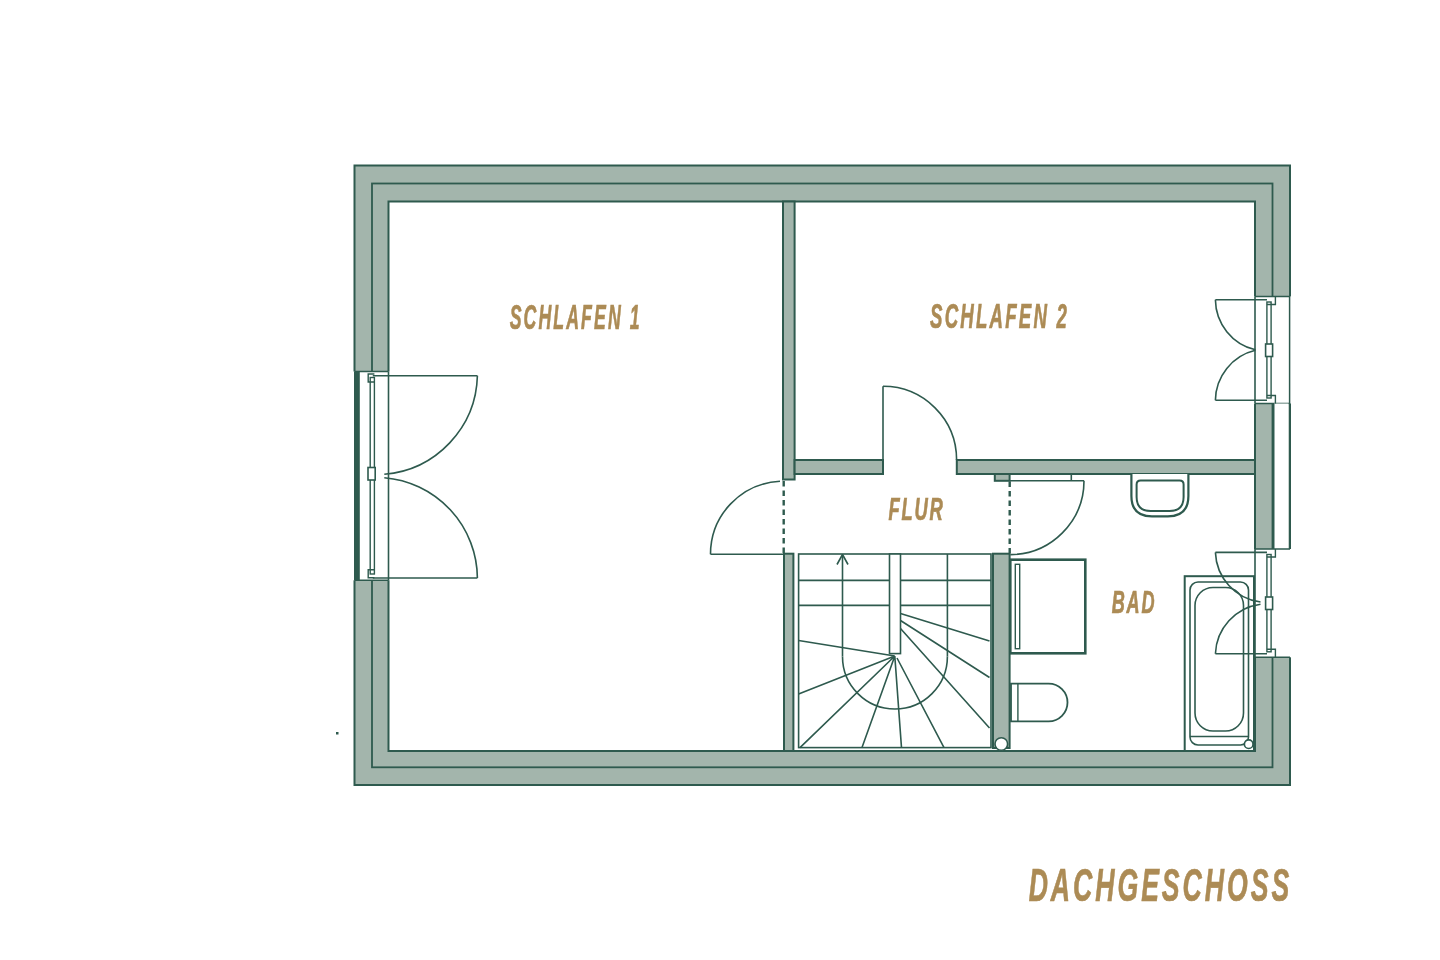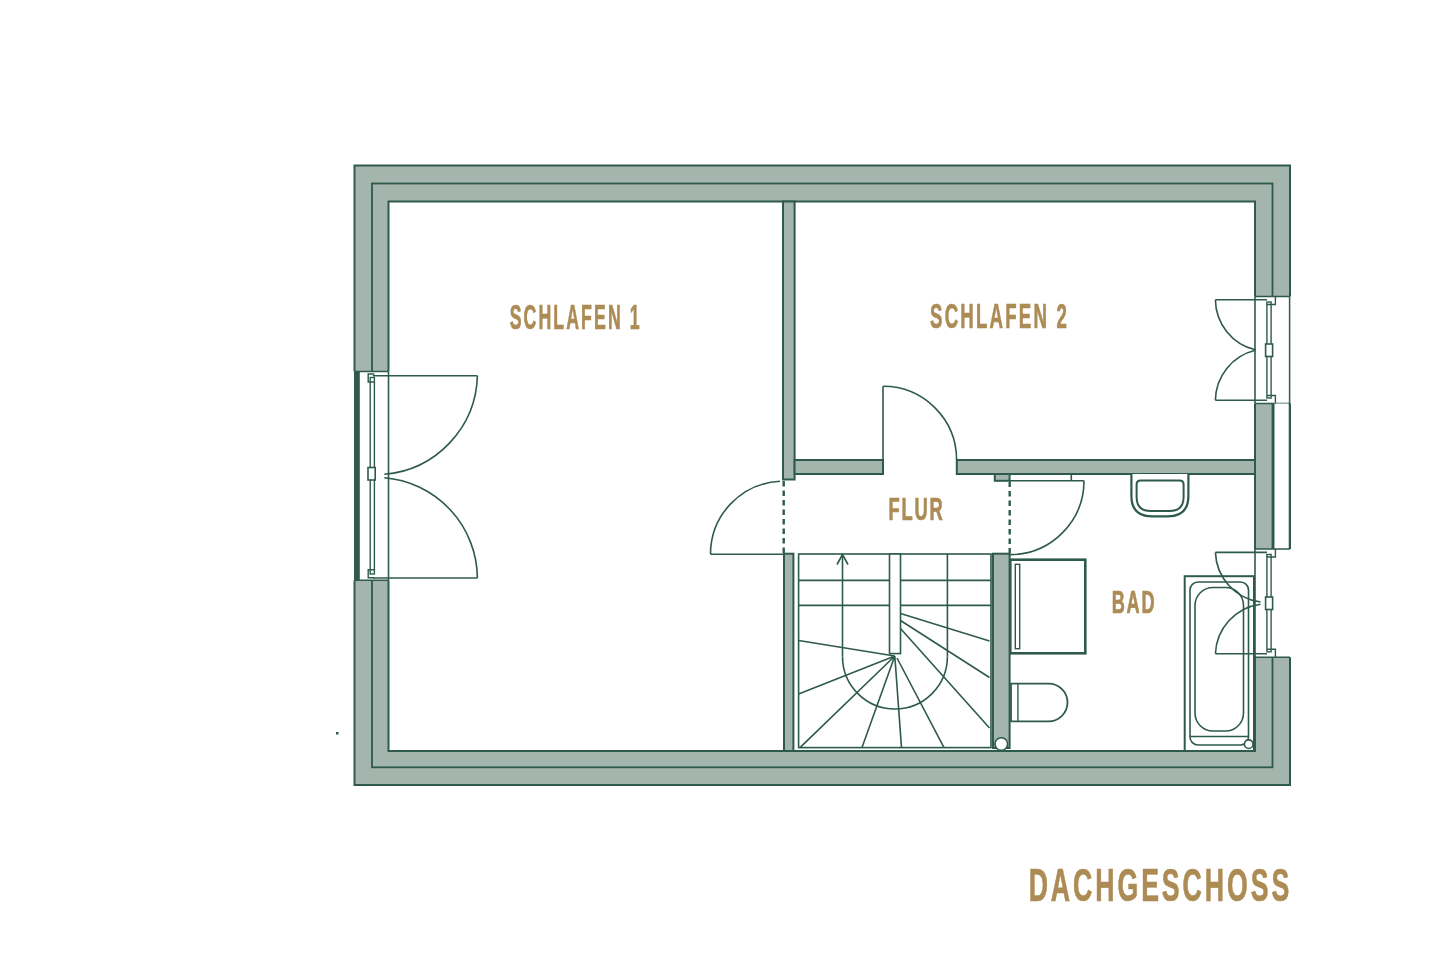--- a/index.html
+++ b/index.html
@@ -1,16 +1,16 @@
 <!DOCTYPE html>
 <html><head>
 <meta charset="utf-8">
 <style>
   html,body{margin:0;padding:0;background:#ffffff;}
-  .page{position:relative;width:1440px;height:960px;background:#ffffff;overflow:hidden;}
+  .page{position:relative;width:1440px;height:960px;background:#ffffff;overflow:hidden;font-style:italic;}
   text{font-family:"Liberation Sans", sans-serif;font-weight:bold;fill:#ac8b55;}
 </style>
 </head>
 <body>
 <div class="page">
 <svg width="1440" height="960" viewBox="0 0 1440 960">
 <defs></defs>
 <g fill="none" stroke="#2e5a4e" stroke-width="2">
 
 <g>

